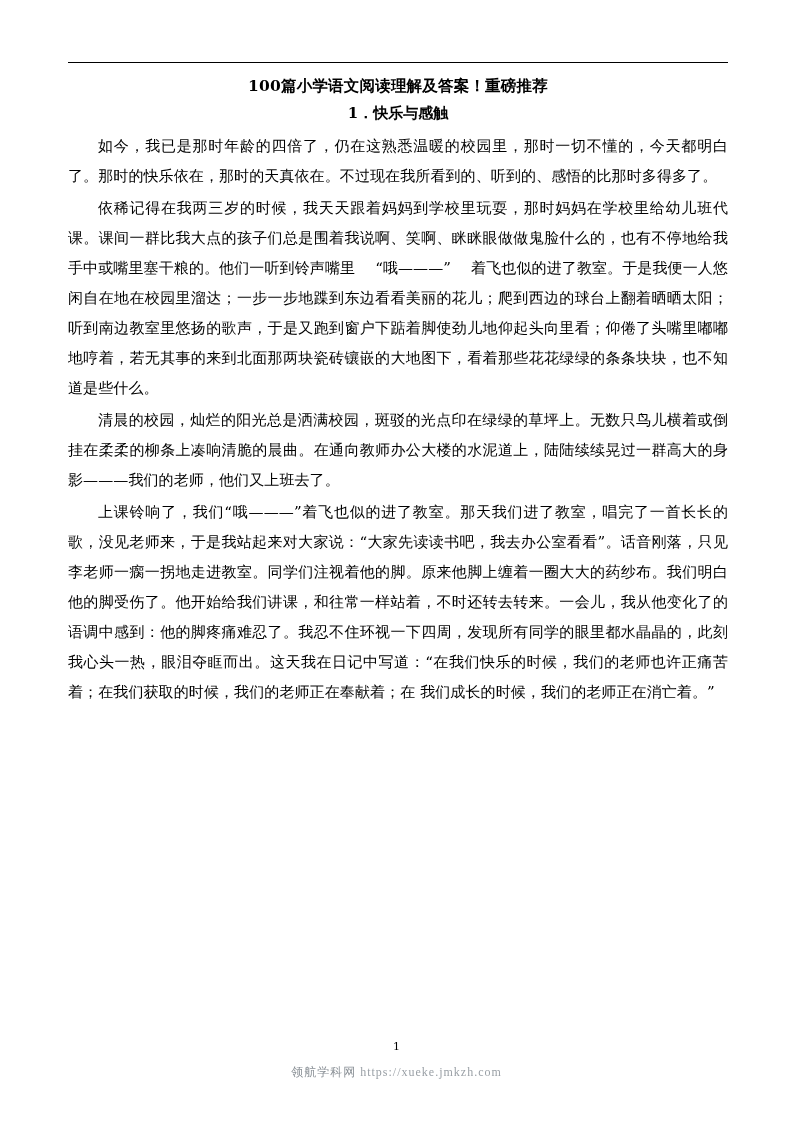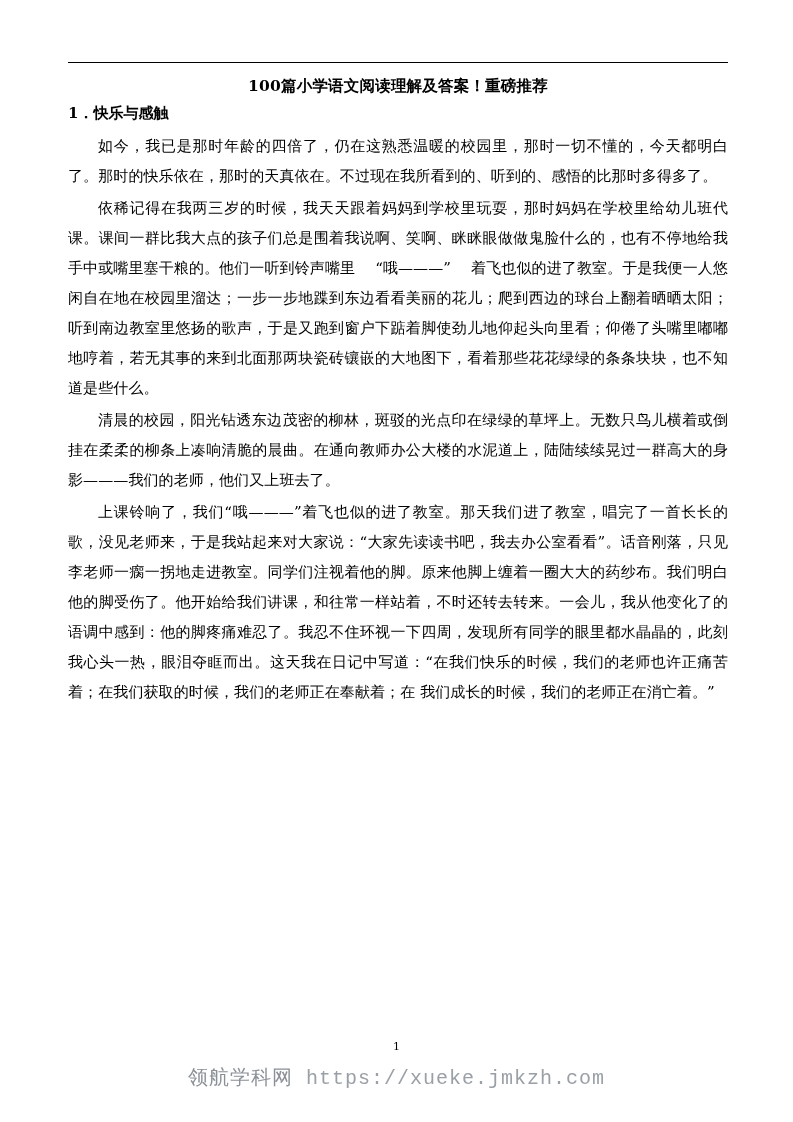--- a/index.html
+++ b/index.html
@@ -38,21 +38,21 @@
   }
   .doc-title {
     text-align: center;
     font-weight: bold;
     font-size: 15.5px;
     line-height: 1.5;
     margin: 0 0 4px 0;
     letter-spacing: 0.2px;
   }
   .section-title {
-    text-align: left;
+    text-align: center;
     font-weight: bold;
     font-size: 15px;
     line-height: 1.6;
     margin: 4px 0 6px 0;
   }
   p.para {
     margin: 0 0 2px 0;
     font-size: 15px;
     line-height: 30px;
     text-align: justify;
@@ -68,23 +68,23 @@
     text-align: center;
     font-size: 11px;
     font-family: "DejaVu Serif", "Liberation Serif", serif;
   }
   .footer-watermark {
     position: absolute;
     left: 0;
     top: 1064px;
     width: 793px;
     text-align: center;
-    font-size: 20px;
+    font-size: 12px;
     color: #9aa0a6;
-    font-family: Liberation Mono, monospace;
+    font-family: Liberation Serif, serif;
     letter-spacing: 1px;
   }
   .footer-watermark .brand {
     color: #8a9096;
   }
   .footer-watermark .url {
     color: #9aa0a6;
   }
 </style>
 </head>
@@ -95,21 +95,21 @@
   <div class="top-rule"></div>
 
   <div class="content">
 
     <div class="doc-title">100篇小学语文阅读理解及答案！重磅推荐</div>
 
     <div class="section-title">1．快乐与感触</div>
 
     <p class="para">如今，我已是那时年龄的四倍了，仍在这熟悉温暖的校园里，那时一切不懂的，今天都明白了。那时的快乐依在，那时的天真依在。不过现在我所看到的、听到的、感悟的比那时多得多了。</p>
     <p class="para">依稀记得在我两三岁的时候，我天天跟着妈妈到学校里玩耍，那时妈妈在学校里给幼儿班代课。课间一群比我大点的孩子们总是围着我说啊、笑啊、眯眯眼做做鬼脸什么的，也有不停地给我手中或嘴里塞干粮的。他们一听到铃声嘴里　 “哦———”　 着飞也似的进了教室。于是我便一人悠闲自在地在校园里溜达；一步一步地蹀到东边看看美丽的花儿；爬到西边的球台上翻着晒晒太阳；听到南边教室里悠扬的歌声，于是又跑到窗户下踮着脚使劲儿地仰起头向里看；仰倦了头嘴里嘟嘟地哼着，若无其事的来到北面那两块瓷砖镶嵌的大地图下，看着那些花花绿绿的条条块块，也不知道是些什么。</p>
-    <p class="para">清晨的校园，阳光钻透东边茂密的柳林，斑驳的光点印在绿绿的草坪上。无数只鸟儿横着或倒挂在柔柔的柳条上凑响清脆的晨曲。在通向教师办公大楼的水泥道上，陆陆续续晃过一群高大的身影———我们的老师，他们又上班去了。</p>
+    <p class="para">清晨的校园，灿烂的阳光总是洒满校园，斑驳的光点印在绿绿的草坪上。无数只鸟儿横着或倒挂在柔柔的柳条上凑响清脆的晨曲。在通向教师办公大楼的水泥道上，陆陆续续晃过一群高大的身影———我们的老师，他们又上班去了。</p>
     <p class="para">上课铃响了，我们“哦———”着飞也似的进了教室。那天我们进了教室，唱完了一首长长的歌，没见老师来，于是我站起来对大家说：“大家先读读书吧，我去办公室看看”。话音刚落，只见李老师一瘸一拐地走进教室。同学们注视着他的脚。原来他脚上缠着一圈大大的药纱布。我们明白他的脚受伤了。他开始给我们讲课，和往常一样站着，不时还转去转来。一会儿，我从他变化了的语调中感到：他的脚疼痛难忍了。我忍不住环视一下四周，发现所有同学的眼里都水晶晶的，此刻我心头一热，眼泪夺眶而出。这天我在日记中写道：“在我们快乐的时候，我们的老师也许正痛苦着；在我们获取的时候，我们的老师正在奉献着；在 我们成长的时候，我们的老师正在消亡着。”</p>
 
   </div>
 
   <div class="page-number">1</div>
 
   <div class="footer-watermark">
     <span class="brand">领航学科网</span>
     <span class="url">https://xueke.jmkzh.com</span>
   </div>

